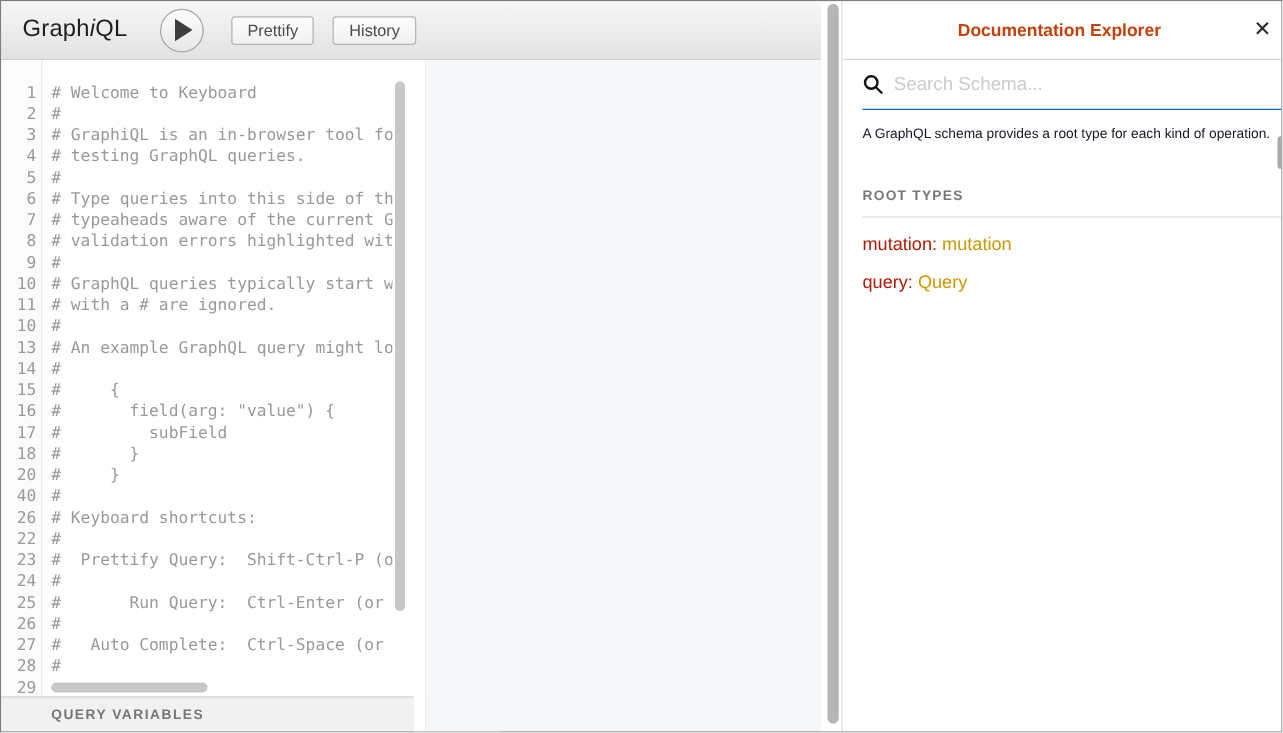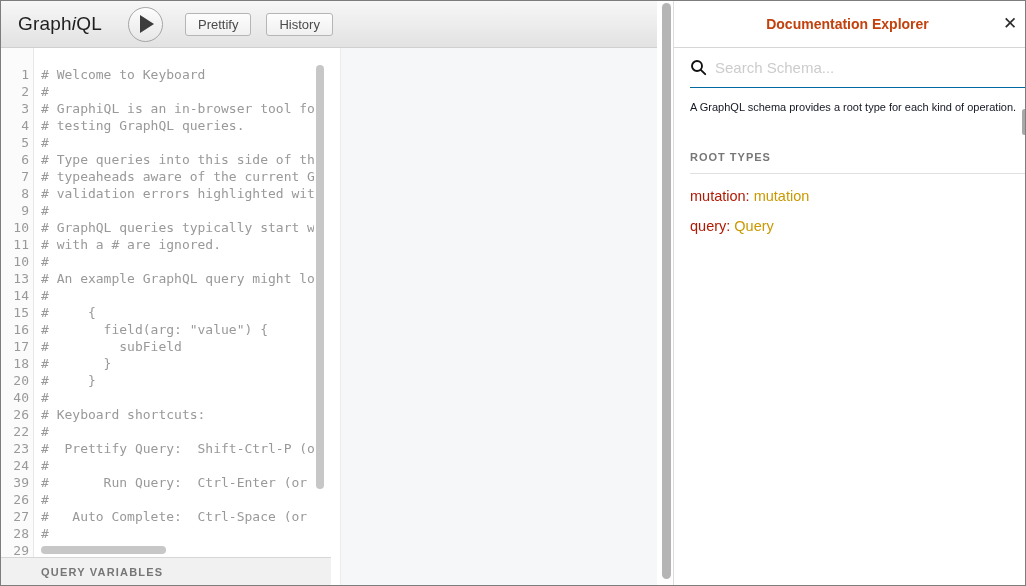--- a/index.html
+++ b/index.html
@@ -97,21 +97,21 @@
         <div class="line"><span class="ln">15</span><span class="lt">#     {</span></div>
         <div class="line"><span class="ln">16</span><span class="lt">#       field(arg: "value") {</span></div>
         <div class="line"><span class="ln">17</span><span class="lt">#         subField</span></div>
         <div class="line"><span class="ln">18</span><span class="lt">#       }</span></div>
         <div class="line"><span class="ln">20</span><span class="lt">#     }</span></div>
         <div class="line"><span class="ln">40</span><span class="lt">#</span></div>
         <div class="line"><span class="ln">26</span><span class="lt"># Keyboard shortcuts:</span></div>
         <div class="line"><span class="ln">22</span><span class="lt">#</span></div>
         <div class="line"><span class="ln">23</span><span class="lt">#  Prettify Query:  Shift-Ctrl-P (or press the prettify button above)</span></div>
         <div class="line"><span class="ln">24</span><span class="lt">#</span></div>
-        <div class="line"><span class="ln">39</span><span class="lt">#       Run Query:  Ctrl-Enter (or press the play button above)</span></div>
+        <div class="line"><span class="ln">25</span><span class="lt">#       Run Query:  Ctrl-Enter (or press the play button above)</span></div>
         <div class="line"><span class="ln">26</span><span class="lt">#</span></div>
         <div class="line"><span class="ln">27</span><span class="lt">#   Auto Complete:  Ctrl-Space (or just start typing)</span></div>
         <div class="line"><span class="ln">28</span><span class="lt">#</span></div>
         <div class="line"><span class="ln">29</span><span class="lt"></span></div>
       </div>
     <div class="ed-vscroll"></div>
     <div class="ed-hscroll"></div>
   </div>
 
   <div class="vars-bar">

